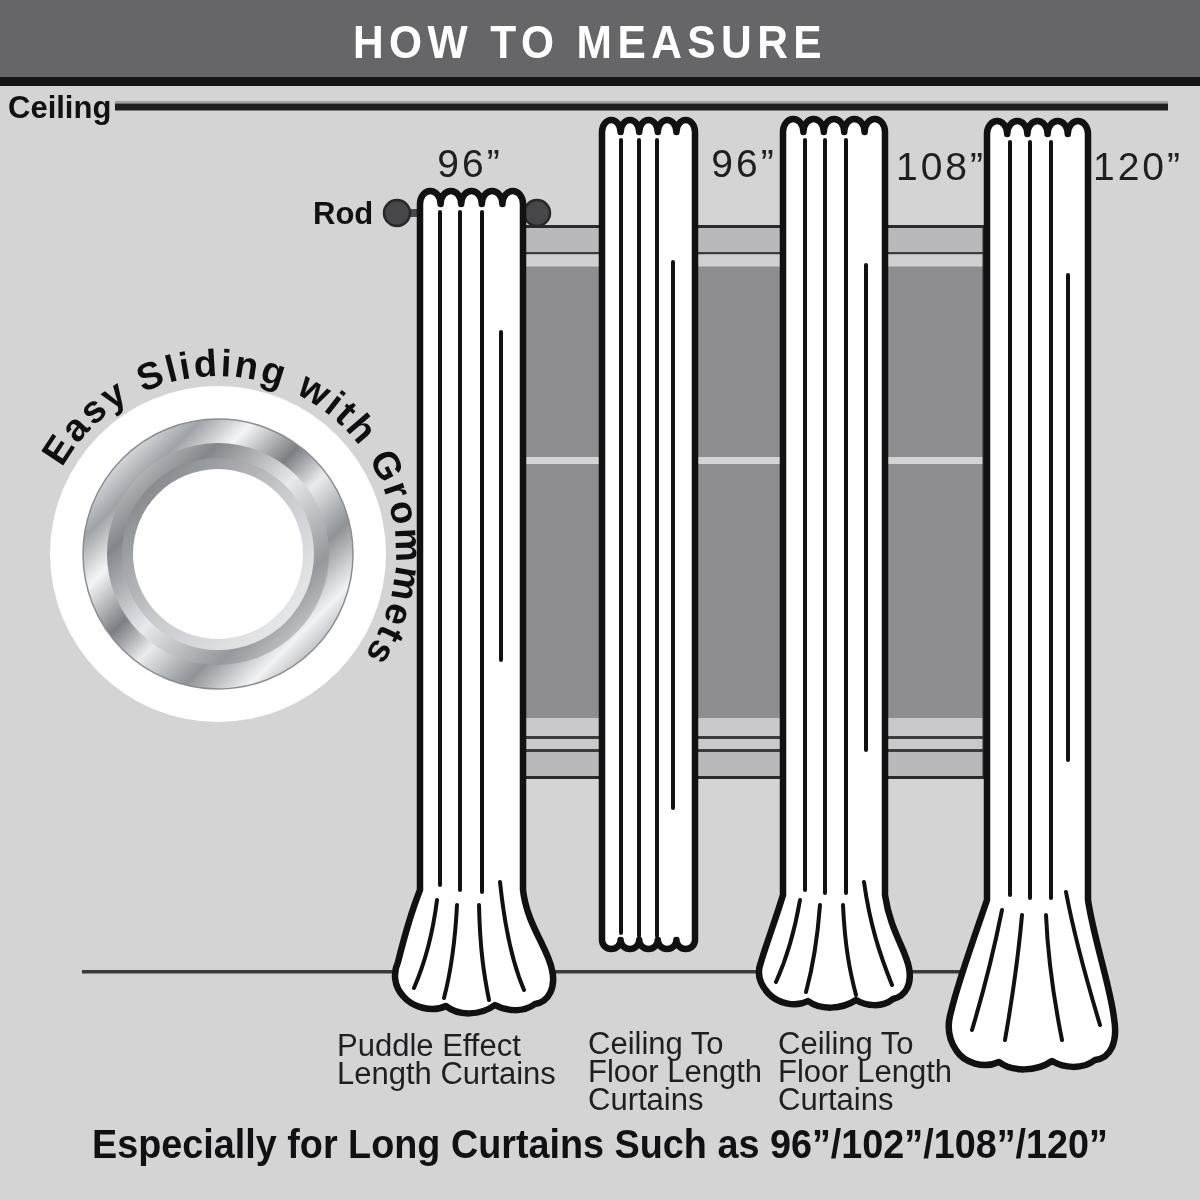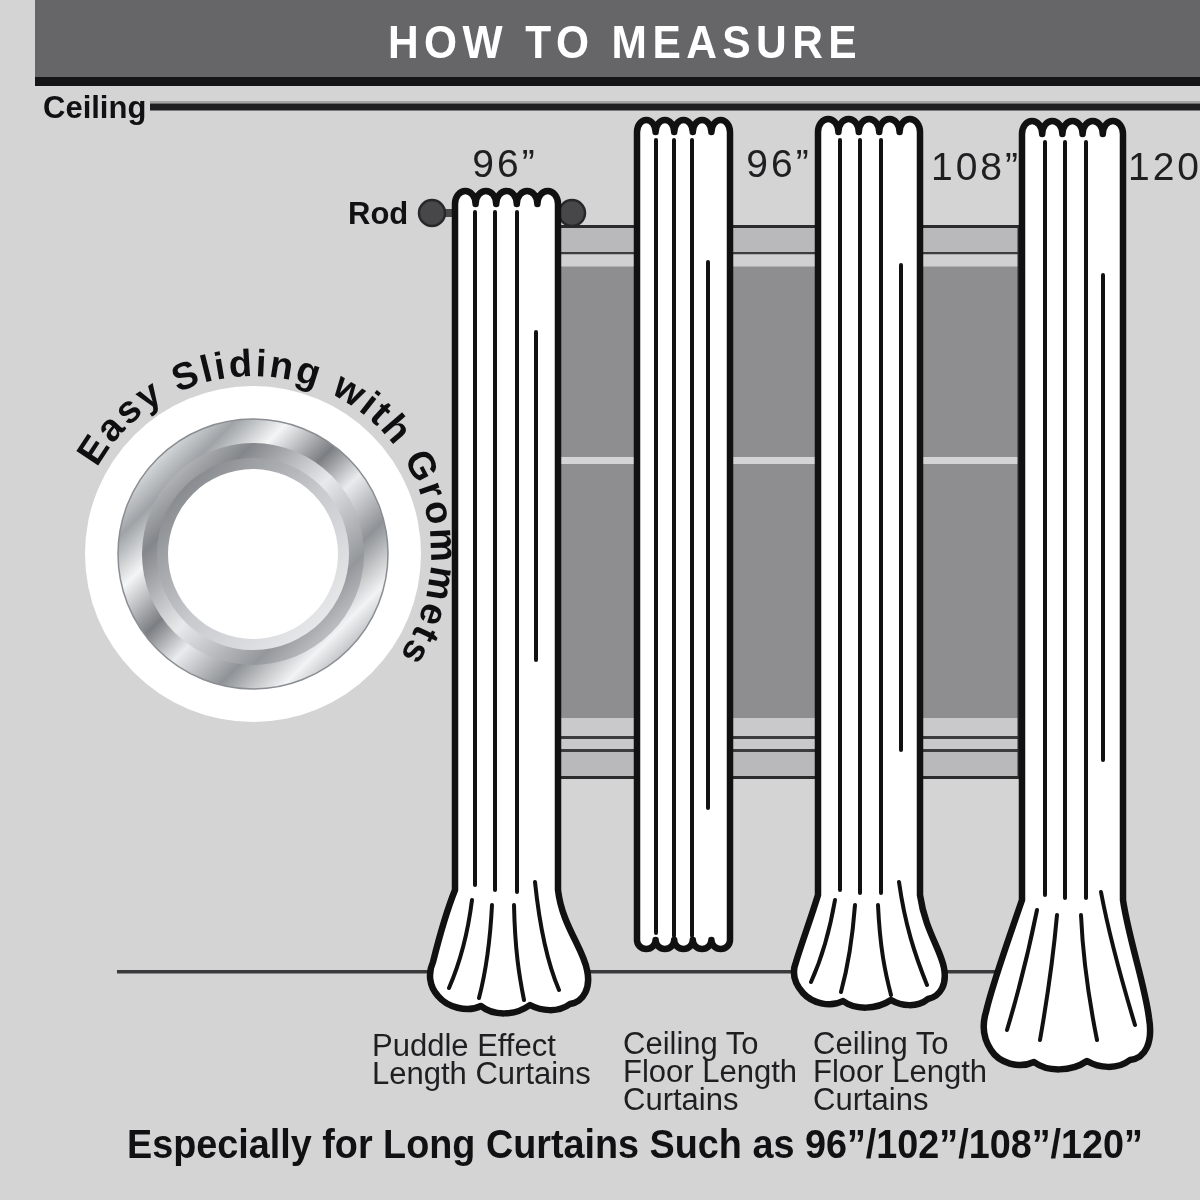--- a/index.html
+++ b/index.html
@@ -1,16 +1,16 @@
 <!DOCTYPE html>
 <html><head>
 <meta charset="utf-8">
 <style>
   html,body{margin:0;padding:0;background:#d4d4d5;}
-  .stage{width:1065px;height:1200px;position:relative;font-family:"Liberation Sans",sans-serif;margin-left:35px;}
+  .stage{width:1065px;height:1200px;position:relative;font-family:"Liberation Sans",sans-serif;}
   svg{display:block;}
   text{font-family:"Liberation Sans",sans-serif;}
   .banner-title{fill:#ffffff;font-weight:bold;font-size:47px;letter-spacing:6px;}
   .side-label{fill:#111113;font-weight:bold;font-size:31px;}
   .size-label{fill:#1f1f21;font-size:39px;letter-spacing:3px;}
   .type-label{fill:#1f1f21;font-size:31px;}
   .footer-note{fill:#111113;font-weight:bold;font-size:41px;}
   .grommet-caption{fill:#0f0f11;font-weight:bold;font-size:38px;letter-spacing:2.5px;}
 </style>
 </head>

